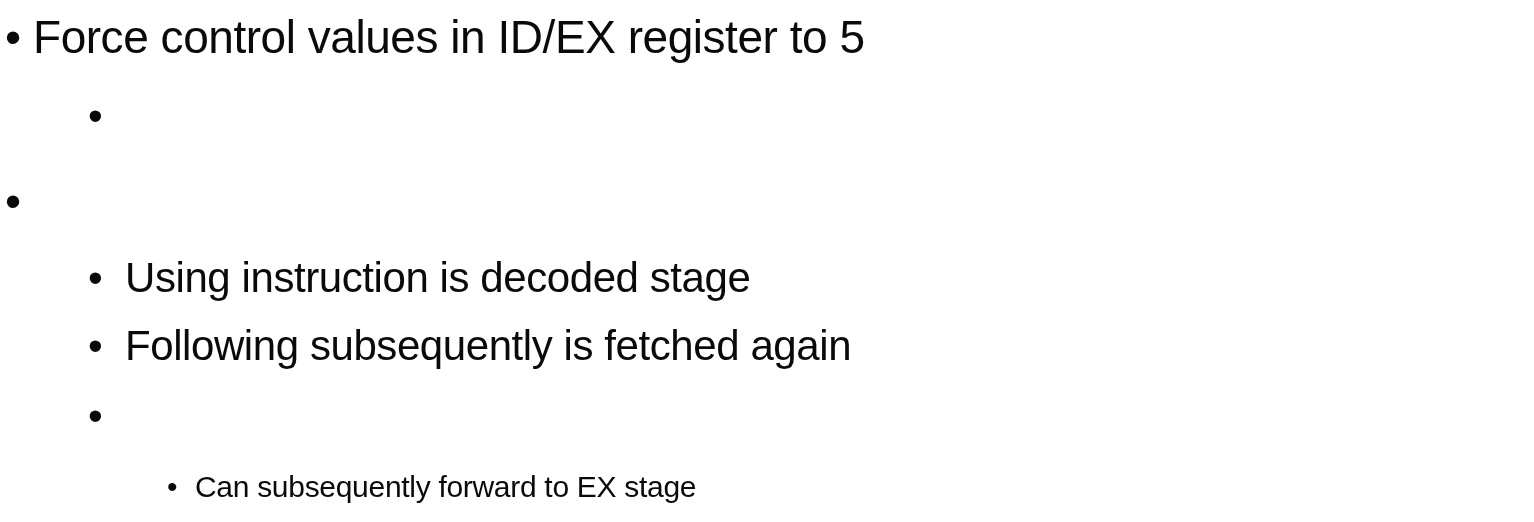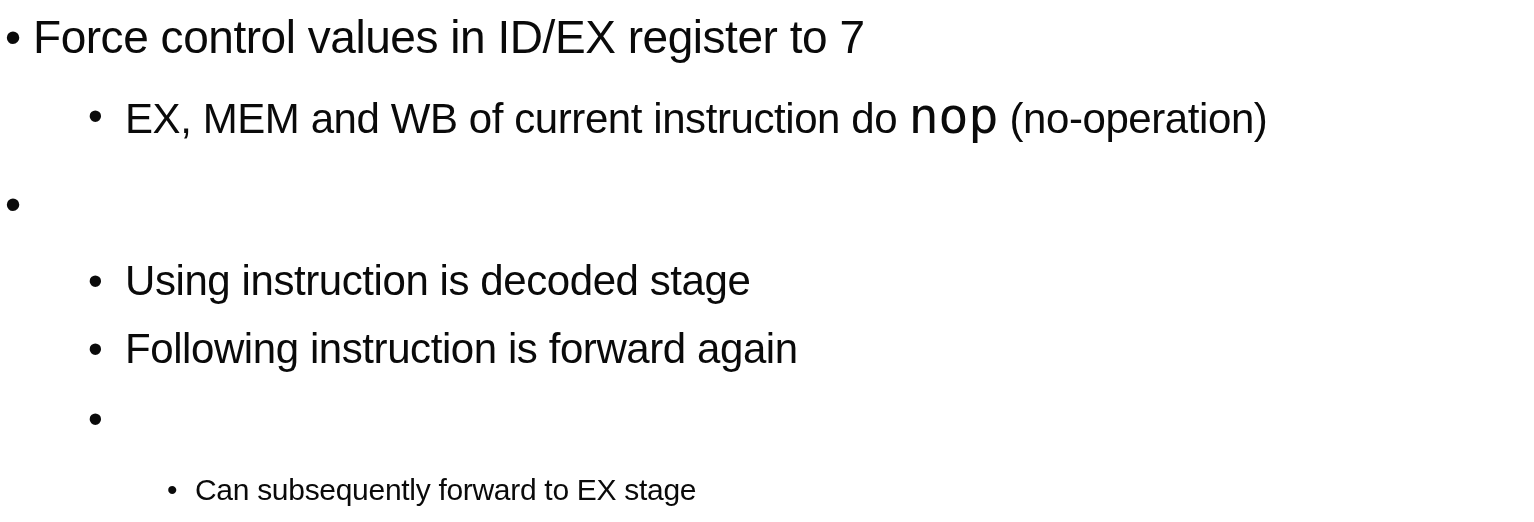--- a/index.html
+++ b/index.html
@@ -47,36 +47,35 @@
   }
   .text { letter-spacing: -0.01em; }
 </style>
 </head>
 <body>
 
 <div class="slide" style="background: rgb(255, 255, 255); color: rgb(10, 10, 10);">
   <div class="content">
       <div class="line l1">
         <span class="bullet">•</span>
-        <span class="text"><span class="seg">Force control values in ID/EX register to 7</span></span>
+        <span class="text"><span class="seg">Force control values in ID/EX register to 5</span></span>
       </div>
       <div class="line l2">
         <span class="bullet">•</span>
-        <span class="text"><span class="seg">EX, MEM and WB of current instruction do </span><span class="mono">nop</span><span class="seg"> (no-operation)</span></span>
       </div>
       <div class="line l1">
         <span class="bullet">•</span>
       </div>
       <div class="line l2">
         <span class="bullet">•</span>
         <span class="text"><span class="seg">Using instruction is decoded stage</span></span>
       </div>
       <div class="line l2">
         <span class="bullet">•</span>
-        <span class="text"><span class="seg">Following instruction is forward again</span></span>
+        <span class="text"><span class="seg">Following subsequently is fetched again</span></span>
       </div>
       <div class="line l2">
         <span class="bullet">•</span>
       </div>
       <div class="line l3">
         <span class="bullet">•</span>
         <span class="text"><span class="seg">Can subsequently forward to EX stage</span></span>
       </div>
     </div>
 </div>

